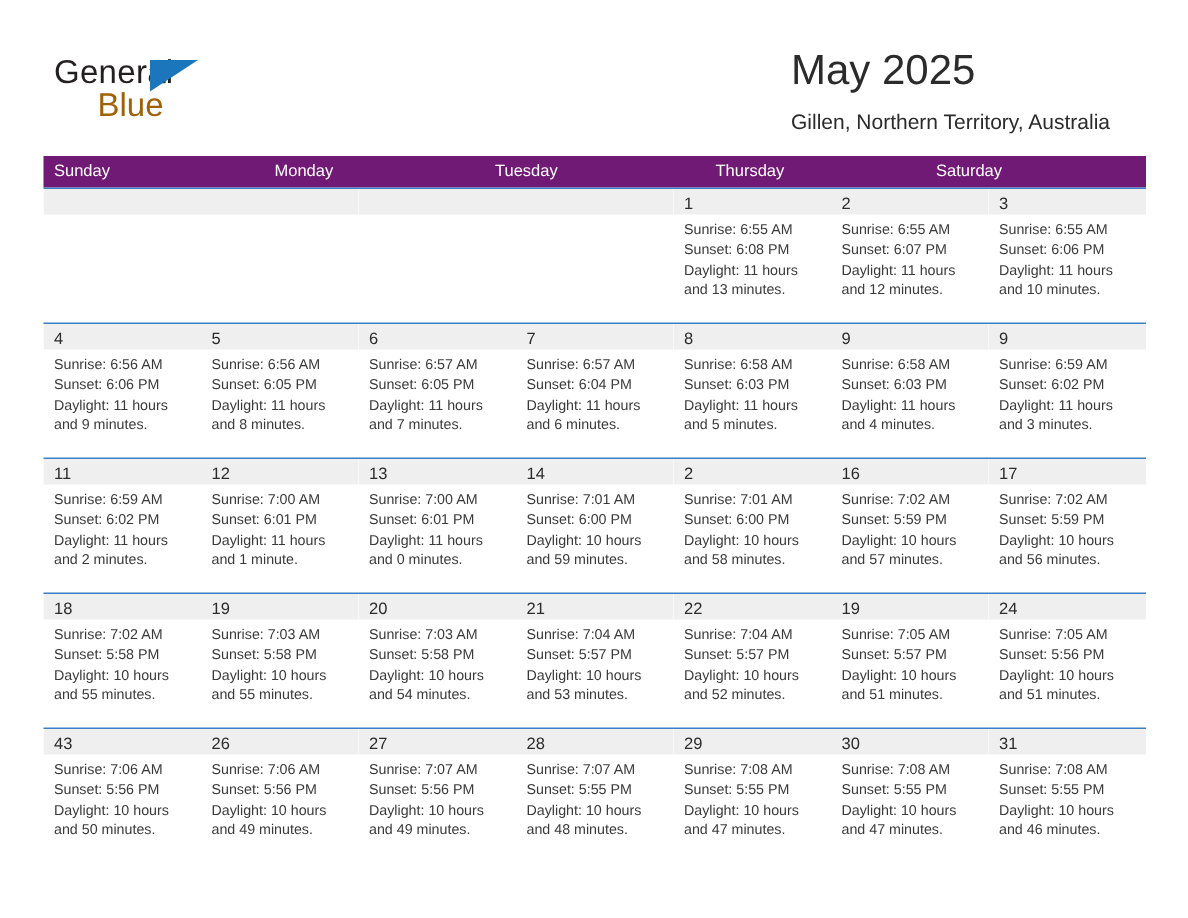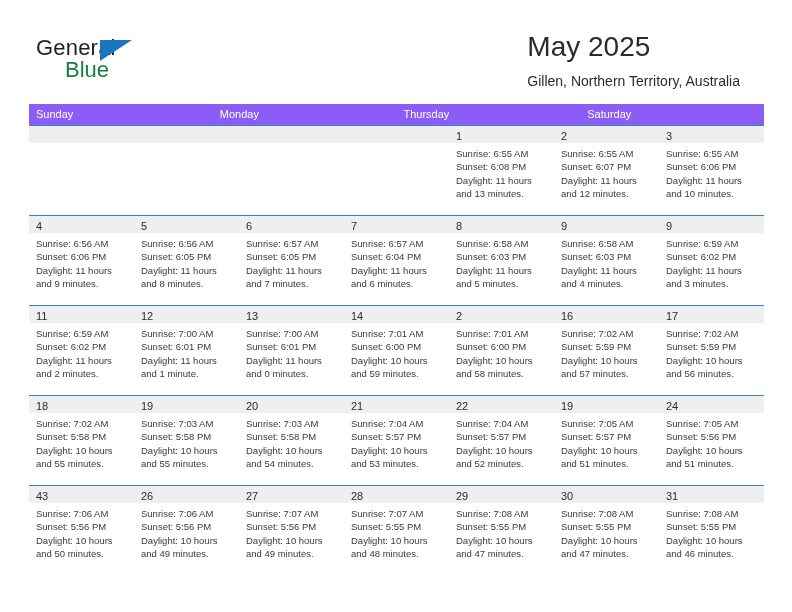--- a/index.html
+++ b/index.html
@@ -55,21 +55,21 @@
     width: 0;
     height: 0;
     border-left: 32px solid #1b76bc;
     border-bottom: 21px solid transparent;
   }
   .logo-blue {
     position: absolute;
     left: 29px;
     top: 22px;
     font-size: 22px;
-    color: #15803d;
+    color: #a16207;
     line-height: 24px;
     white-space: nowrap;
   }
 
   .title-block {
     position: absolute;
     right: 52px;
     top: 30px;
     text-align: left;
   }
@@ -91,21 +91,21 @@
   .calendar {
     position: absolute;
     left: 29px;
     top: 104px;
     width: 735px;
   }
 
   .weekday-header {
     display: flex;
     width: 100%;
-    background: #8b5cf6;
+    background: #701a75;
     height: 21px;
   }
   .weekday-cell {
     flex: 1 1 0;
     color: #ffffff;
     font-size: 11px;
     line-height: 21px;
     padding-left: 7px;
     box-sizing: border-box;
     white-space: nowrap;
@@ -174,20 +174,21 @@
       <div class="cal-subtitle">Gillen, Northern Territory, Australia</div>
     </div>
 
   </div>
 
   <div class="calendar">
 
     <div class="weekday-header">
       <div class="weekday-cell">Sunday</div>
       <div class="weekday-cell">Monday</div>
+      <div class="weekday-cell">Tuesday</div>
       <div class="weekday-cell">Thursday</div>
       <div class="weekday-cell">Saturday</div>
     </div>
 
     <div class="week-row">
       <div class="day-cell empty">
         <div class="day-number-band"><span class="day-number"></span></div>
       </div>
       <div class="day-cell empty">
         <div class="day-number-band"><span class="day-number"></span></div>

